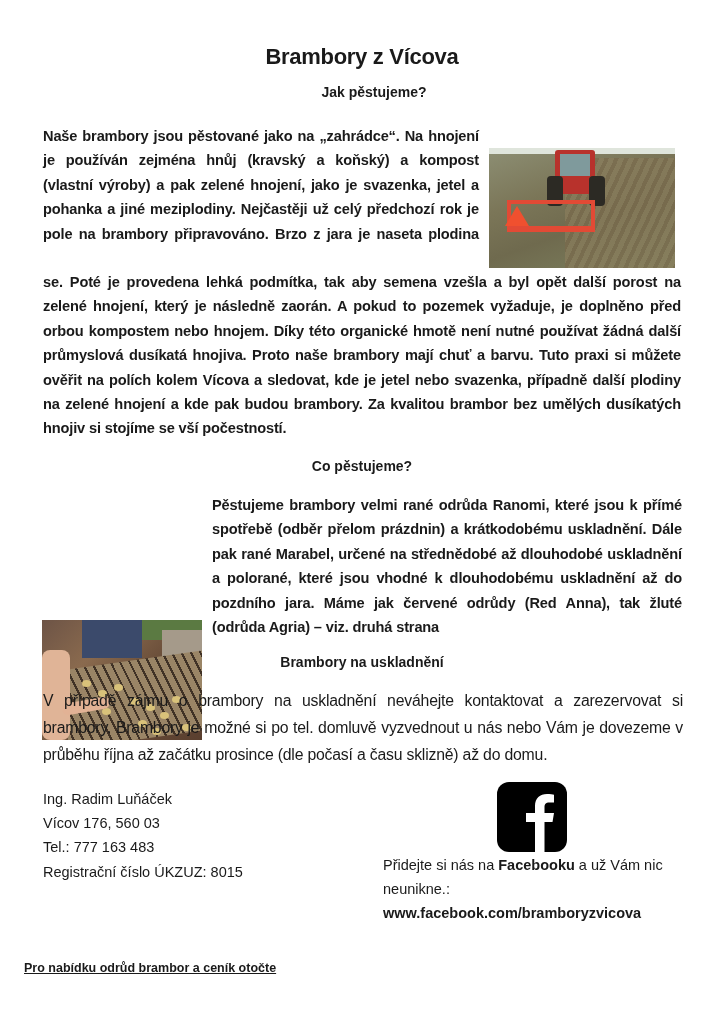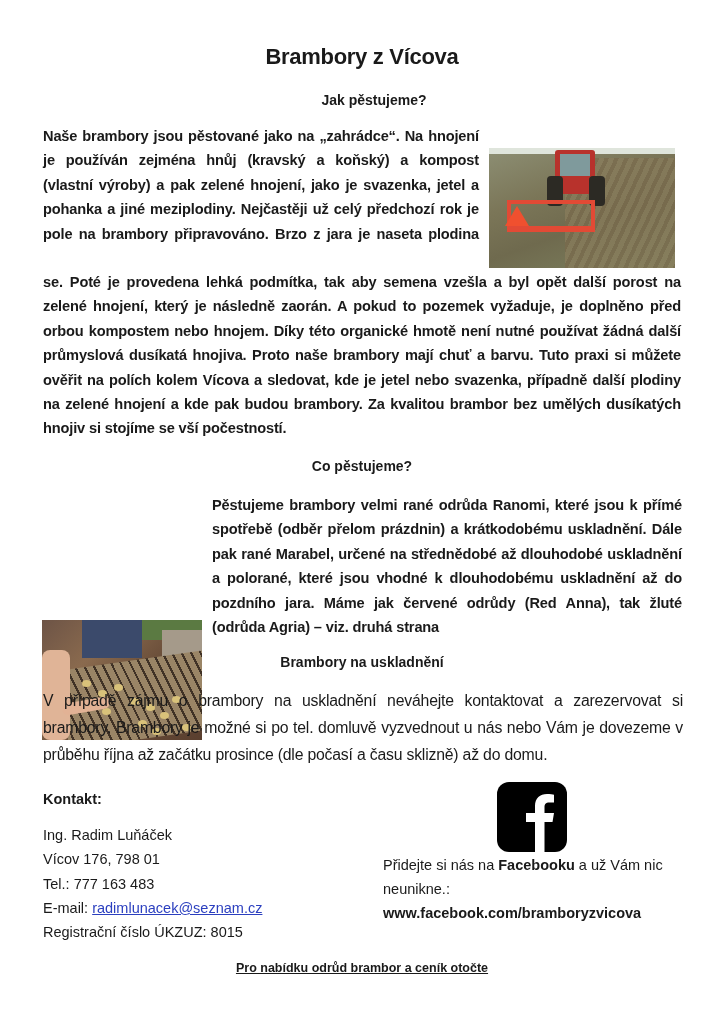--- a/index.html
+++ b/index.html
@@ -29,28 +29,28 @@
     position: relative;
   }
   .potato-grid { position: absolute; left: 26px; top: 40px; width: 134px; height: 80px;
     background: repeating-linear-gradient(65deg, #403226 0 2px, #9a8566 2px 8px); transform: skewY(-8deg); }
   .potato { position: absolute; width: 9px; height: 7px; border-radius: 50%; background: #d9c27a; }
   .arm { position: absolute; background: #e2b295; border-radius: 8px; }
   .fb-icon { background: #000; border-radius: 12px; }
   .fb-f { position: absolute; left: 0; top: 0; width: 100%; height: 100%; }
   .contact-line { font-size: 14.5px; line-height: 24.2px; }
   a.email { color: #2b3fbf; text-decoration: underline; }
-  .footer-note { left: 0; width: 724px; text-align: center; top: 961px; font-size: 12.5px; font-weight: bold; text-decoration: underline; }
+  .footer-note { left: 0; width: 724px; text-align: left; top: 961px; font-size: 12.5px; font-weight: bold; text-decoration: underline; padding-left: 24px; }
 </style>
 </head>
 <body>
 
 <div class="abs title">Brambory z Vícova</div>
 
-<div class="abs h2" style="top:92px;padding-left:24px;">Jak pěstujeme?</div>
+<div class="abs h2" style="top:84px;padding-left:24px;">Jak pěstujeme?</div>
 
 <div class="abs" style="left:43px; top:124px; width:436px;">
   <div class="para" style="text-align-last: justify;">Naše brambory jsou pěstované jako na „zahrádce“. Na hnojení</div>
   <div class="para" style="text-align-last: justify;">je používán zejména hnůj (kravský a koňský) a kompost</div>
   <div class="para" style="text-align-last: justify;">(vlastní výroby) a pak zelené hnojení, jako je svazenka, jetel a</div>
   <div class="para" style="text-align-last: justify;">pohanka a jiné meziplodiny. Nejčastěji už celý předchozí rok je</div>
   <div class="para" style="text-align-last: justify;">pole na brambory připravováno. Brzo z jara je naseta plodina</div>
 </div>
 
 <div class="abs img-box tractor-img" style="left:489px; top:148px; width:186px; height:120px;">
@@ -87,30 +87,25 @@
   <div class="arm" style="left:20px; top:80px; width:48px; height:12px; transform:rotate(-10deg);"></div>
 </div>
 
 <div class="abs para" style="left:212px; top:493px; width:470px;">Pěstujeme brambory velmi rané odrůda Ranomi, které jsou k přímé spotřebě (odběr přelom prázdnin) a krátkodobému uskladnění. Dále pak rané Marabel, určené na střednědobé až dlouhodobé uskladnění a polorané, které jsou vhodné k dlouhodobému uskladnění až do pozdního jara. Máme jak červené odrůdy (Red Anna), tak žluté (odrůda Agria) – viz. druhá strana</div>
 
 <div class="abs h2" style="top:654px;text-align:center;">Brambory na uskladnění</div>
 
 <div class="abs para2" style="left:43px; top:687px; width:640px;">V případě zájmu o brambory na uskladnění neváhejte kontaktovat a zarezervovat si brambory. Brambory je možné si po tel. domluvě vyzvednout u nás nebo Vám je dovezeme v průběhu října až začátku prosince (dle počasí a času sklizně) až do domu.</div>
 
 <div class="abs" style="left:43px; top:787px; width:320px;">
-  <div class="contact-line" style="font-weight:bold; margin-bottom:12px;">Kontakt:</div>
   <div class="contact-line">Ing. Radim Luňáček</div>
-  <div class="contact-line">Vícov 176, 798 01</div>
+  <div class="contact-line">Vícov 176, 560 03</div>
   <div class="contact-line">
     <span>Tel.:</span>
     <span>777 163 483</span>
-  </div>
-  <div class="contact-line">
-    <span>E-mail:</span>
-    <a class="email">radimlunacek@seznam.cz</a>
   </div>
   <div class="contact-line">
     <span>Registrační číslo ÚKZUZ:</span>
     <span>8015</span>
   </div>
 </div>
 
 <div class="abs fb-icon" style="left:497px; top:782px; width:70px; height:70px;">
   <svg class="fb-f" viewBox="0 0 70 70">
     <path d="M38 70 V40 H29 V31 H38 V24 C38 16 43 12 50 12 C53 12 56 12.5 57 12.7 V20.5 H52.5 C48.5 20.5 47.5 22.5 47.5 25.2 V31 H57 L55.5 40 H47.5 V70 Z" fill="#ffffff"></path>

